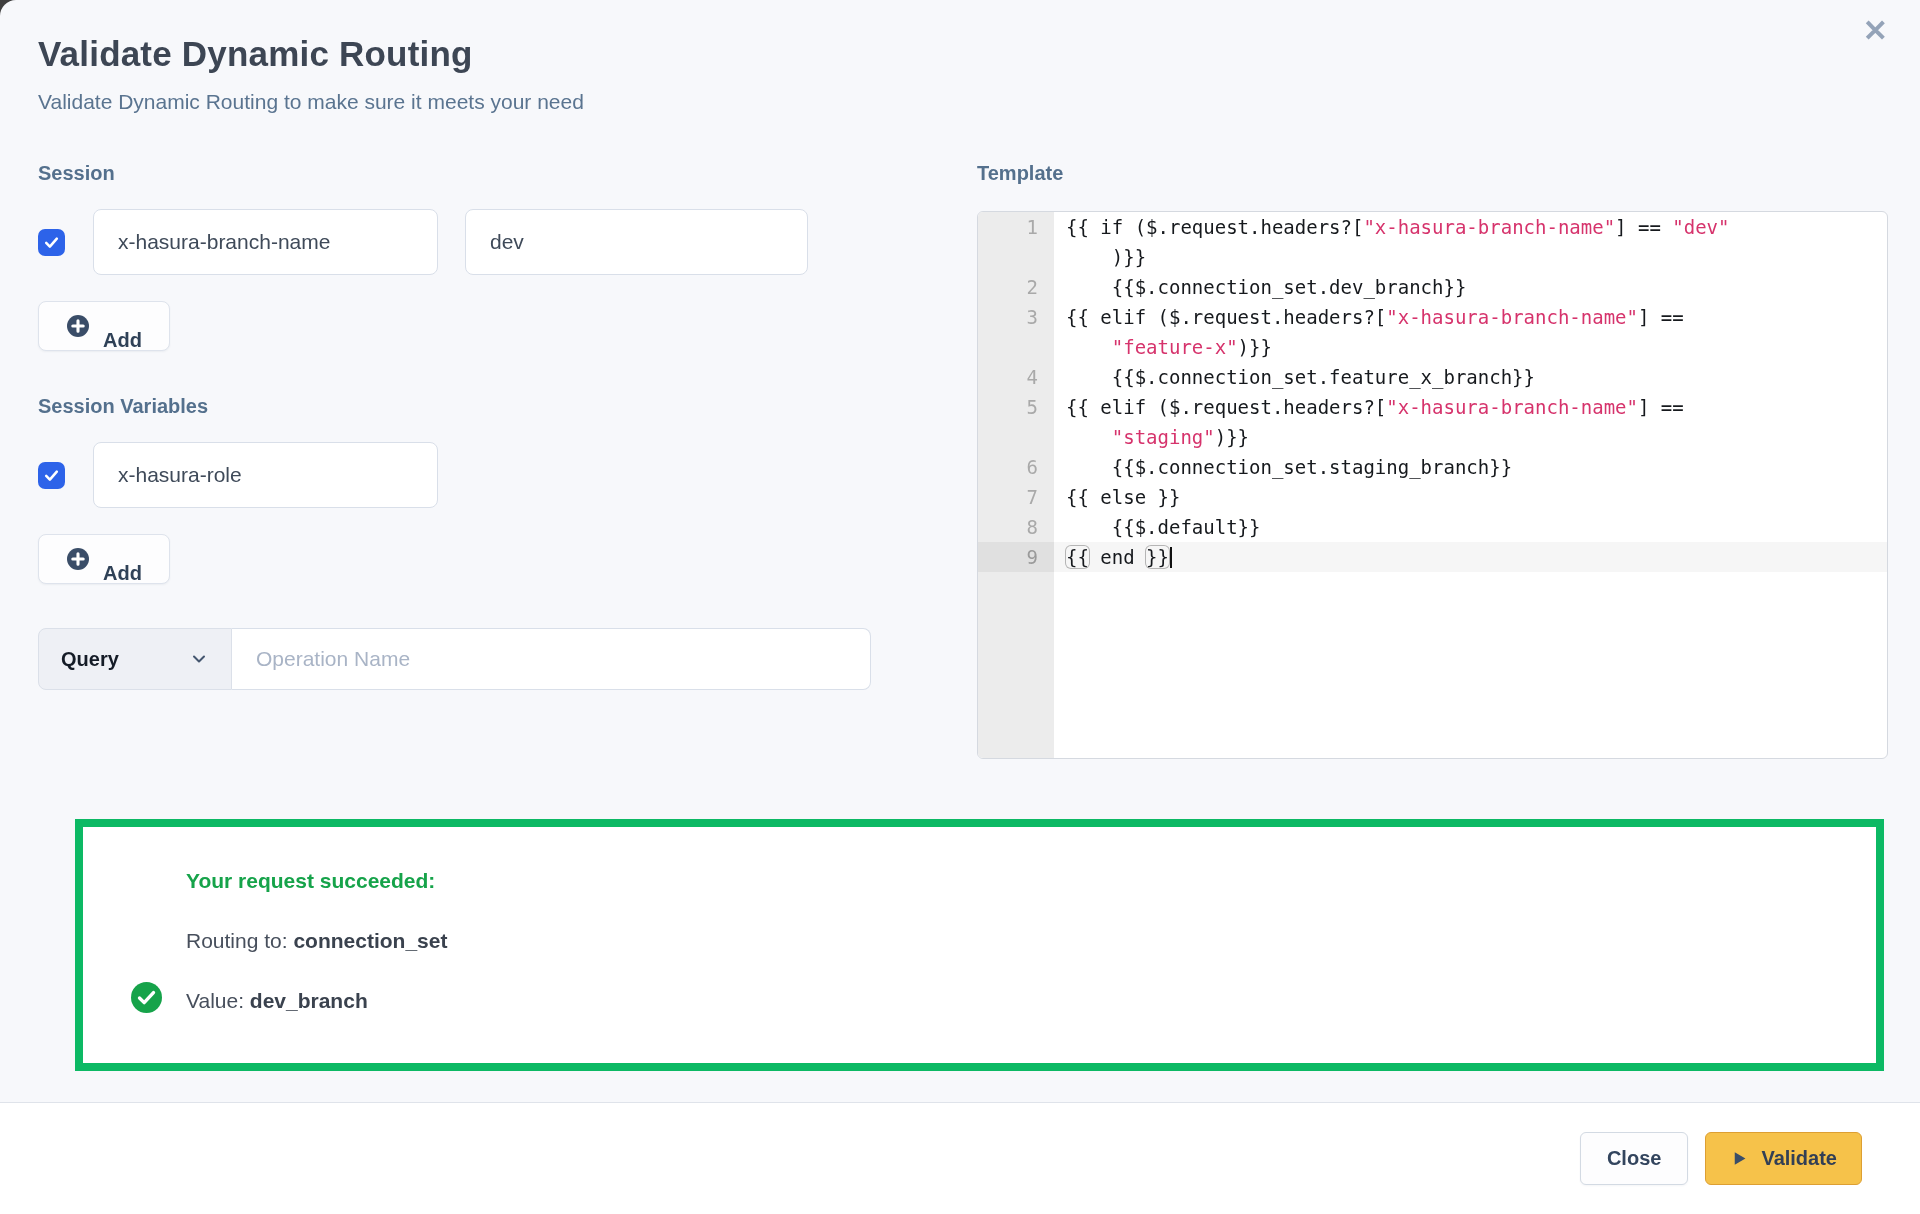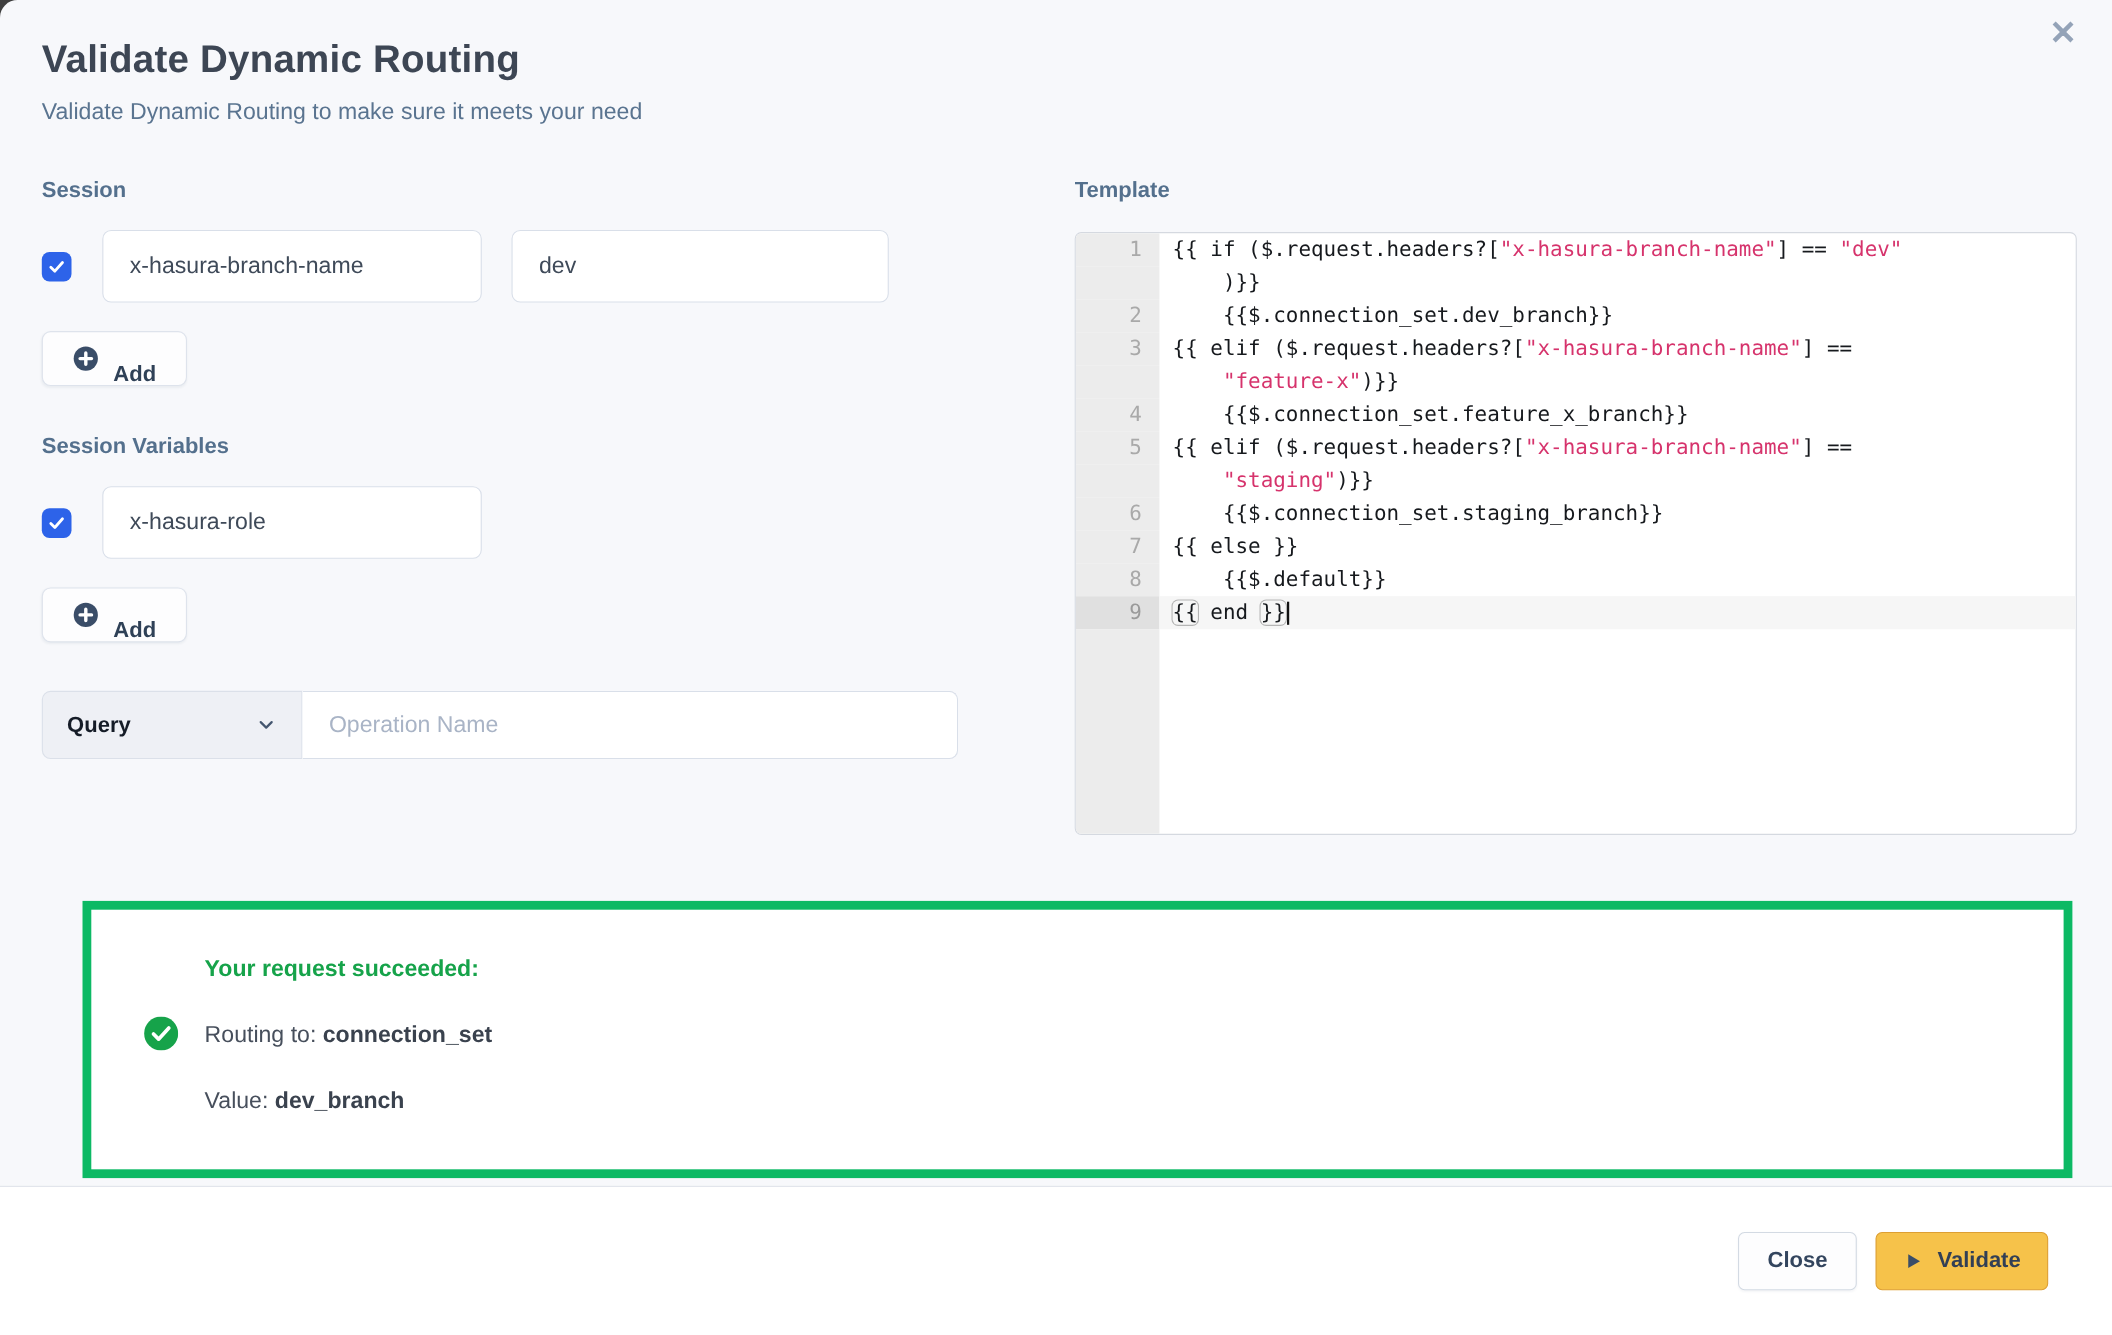--- a/index.html
+++ b/index.html
@@ -43,21 +43,21 @@
   .add-btn {
     display:inline-flex; align-items:center; gap:13px; height:50px; padding:0 27px;
     background:#fdfdfe; border:1px solid #dee3ec; border-radius:8px;
     box-shadow:0 1px 2px rgba(40,60,90,.06); cursor:pointer; margin-bottom:44px;
   }
   .add-btn svg { width:24px; height:24px; }
   .add-btn .add-label { font-size:20px; font-weight:700; color:#2f4157;margin-top:28px; }
 
   .op-group { display:flex; width:833px; }
   .op-select {
-    width:237px; height:62px; background:#eef0f5; border:1px solid #dbe0e9;
+    width:194px; height:62px; background:#eef0f5; border:1px solid #dbe0e9;
     border-radius:8px 0 0 8px; display:flex; align-items:center;
     justify-content:space-between; padding:0 22px; cursor:pointer; flex:none;
   }
   .op-select .op-selected { font-size:20px; font-weight:700; color:#151c27; }
   .op-select svg { width:20px; height:20px; }
   .op-name {
     flex:1; border-radius:0 8px 8px 0; border-left:none; height:62px;
   }
 
   .editor {
@@ -80,29 +80,29 @@
   .seg-match { box-shadow:0 0 0 1px #b5b5b5; border-radius:5px; }
   .cursor-bar {
     display:inline-block; width:2px; height:21px; background:#111;
     vertical-align:text-bottom; margin-left:1px;
   }
 
   .result-box {
     margin:60px 36px 0 37px; background:#fff; border:8px solid #0cb964;
     padding:42px 40px 50px 48px;
   }
-  .result-inner { display:flex; align-items:center; }
+  .result-inner { display:flex; align-items:flex-end; }
   .result-check { width:31px; height:31px; flex:none; margin-top:-3px; }
   .result-text { margin-left:24px; }
   .result-heading { font-size:21px; font-weight:700; color:#16a34a; }
   .result-line { font-size:21px; color:#474f5c; margin-top:36px; }
   .result-line b { color:#3a424e; }
 
   .footer {
-    flex:none; height:136px; background:#fff; border-top:1px solid #dfe3ea;
+    flex:none; height:112px; background:#fff; border-top:1px solid #dfe3ea;
     display:flex; align-items:center; justify-content:flex-end;
     padding-right:58px; gap:17px;
   }
   .btn {
     height:53px; display:inline-flex; align-items:center; justify-content:center;
     border-radius:6px; font-family:"Liberation Sans", sans-serif;
     font-size:20px; font-weight:700; cursor:pointer;
   }
   .btn-close {
     padding:0 26px; background:#fdfdfe; border:1px solid #d3dae3; color:#33455e;

